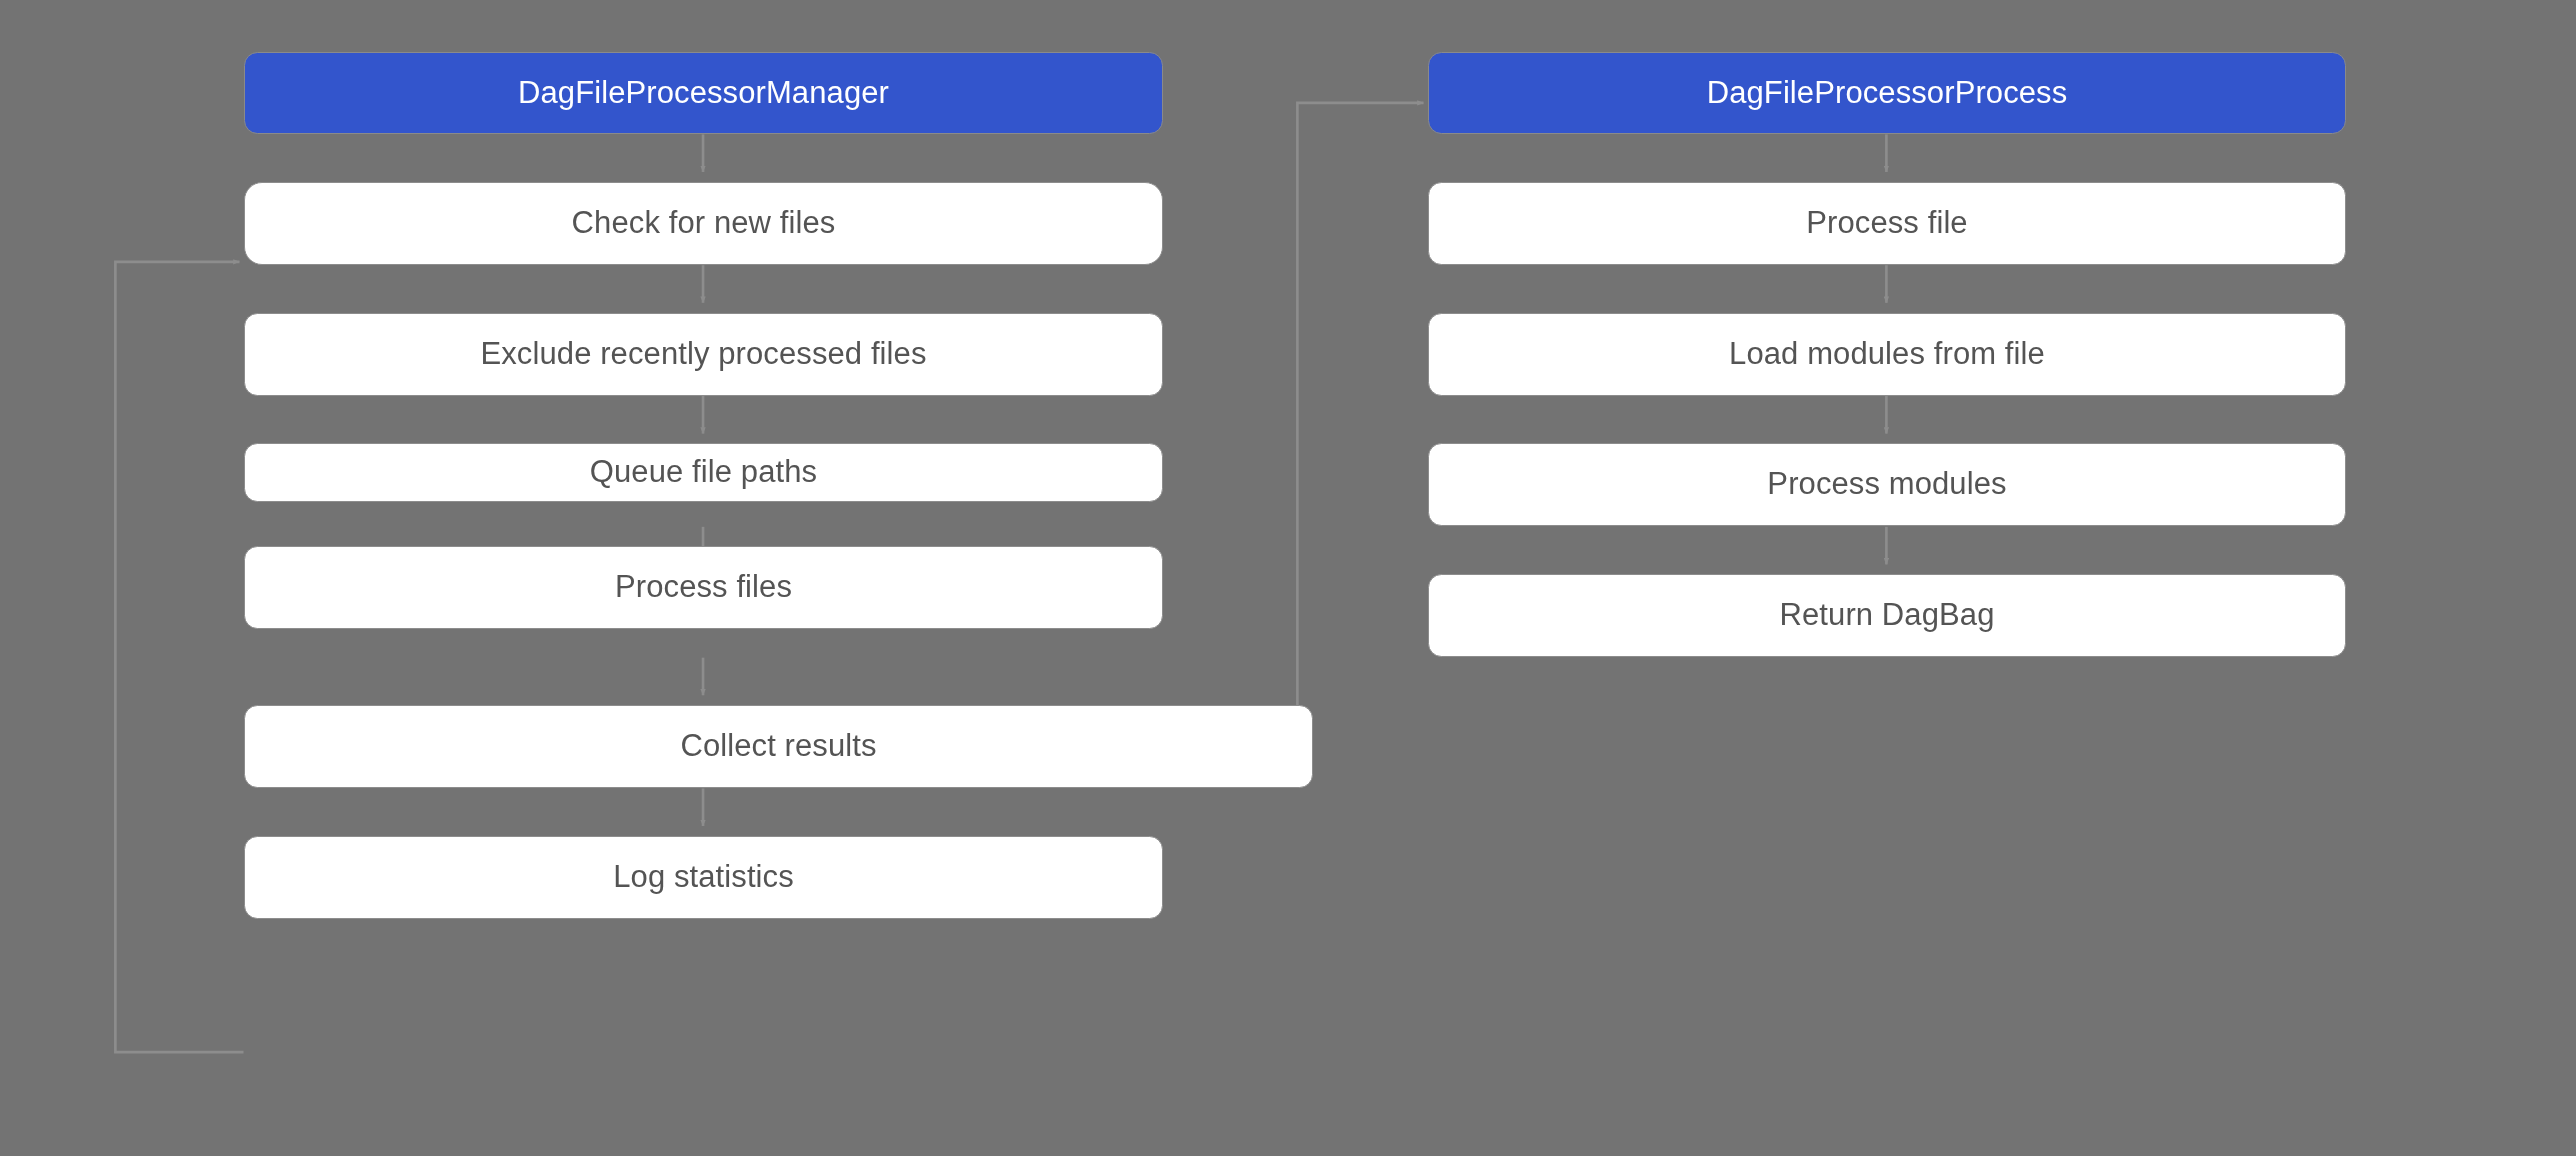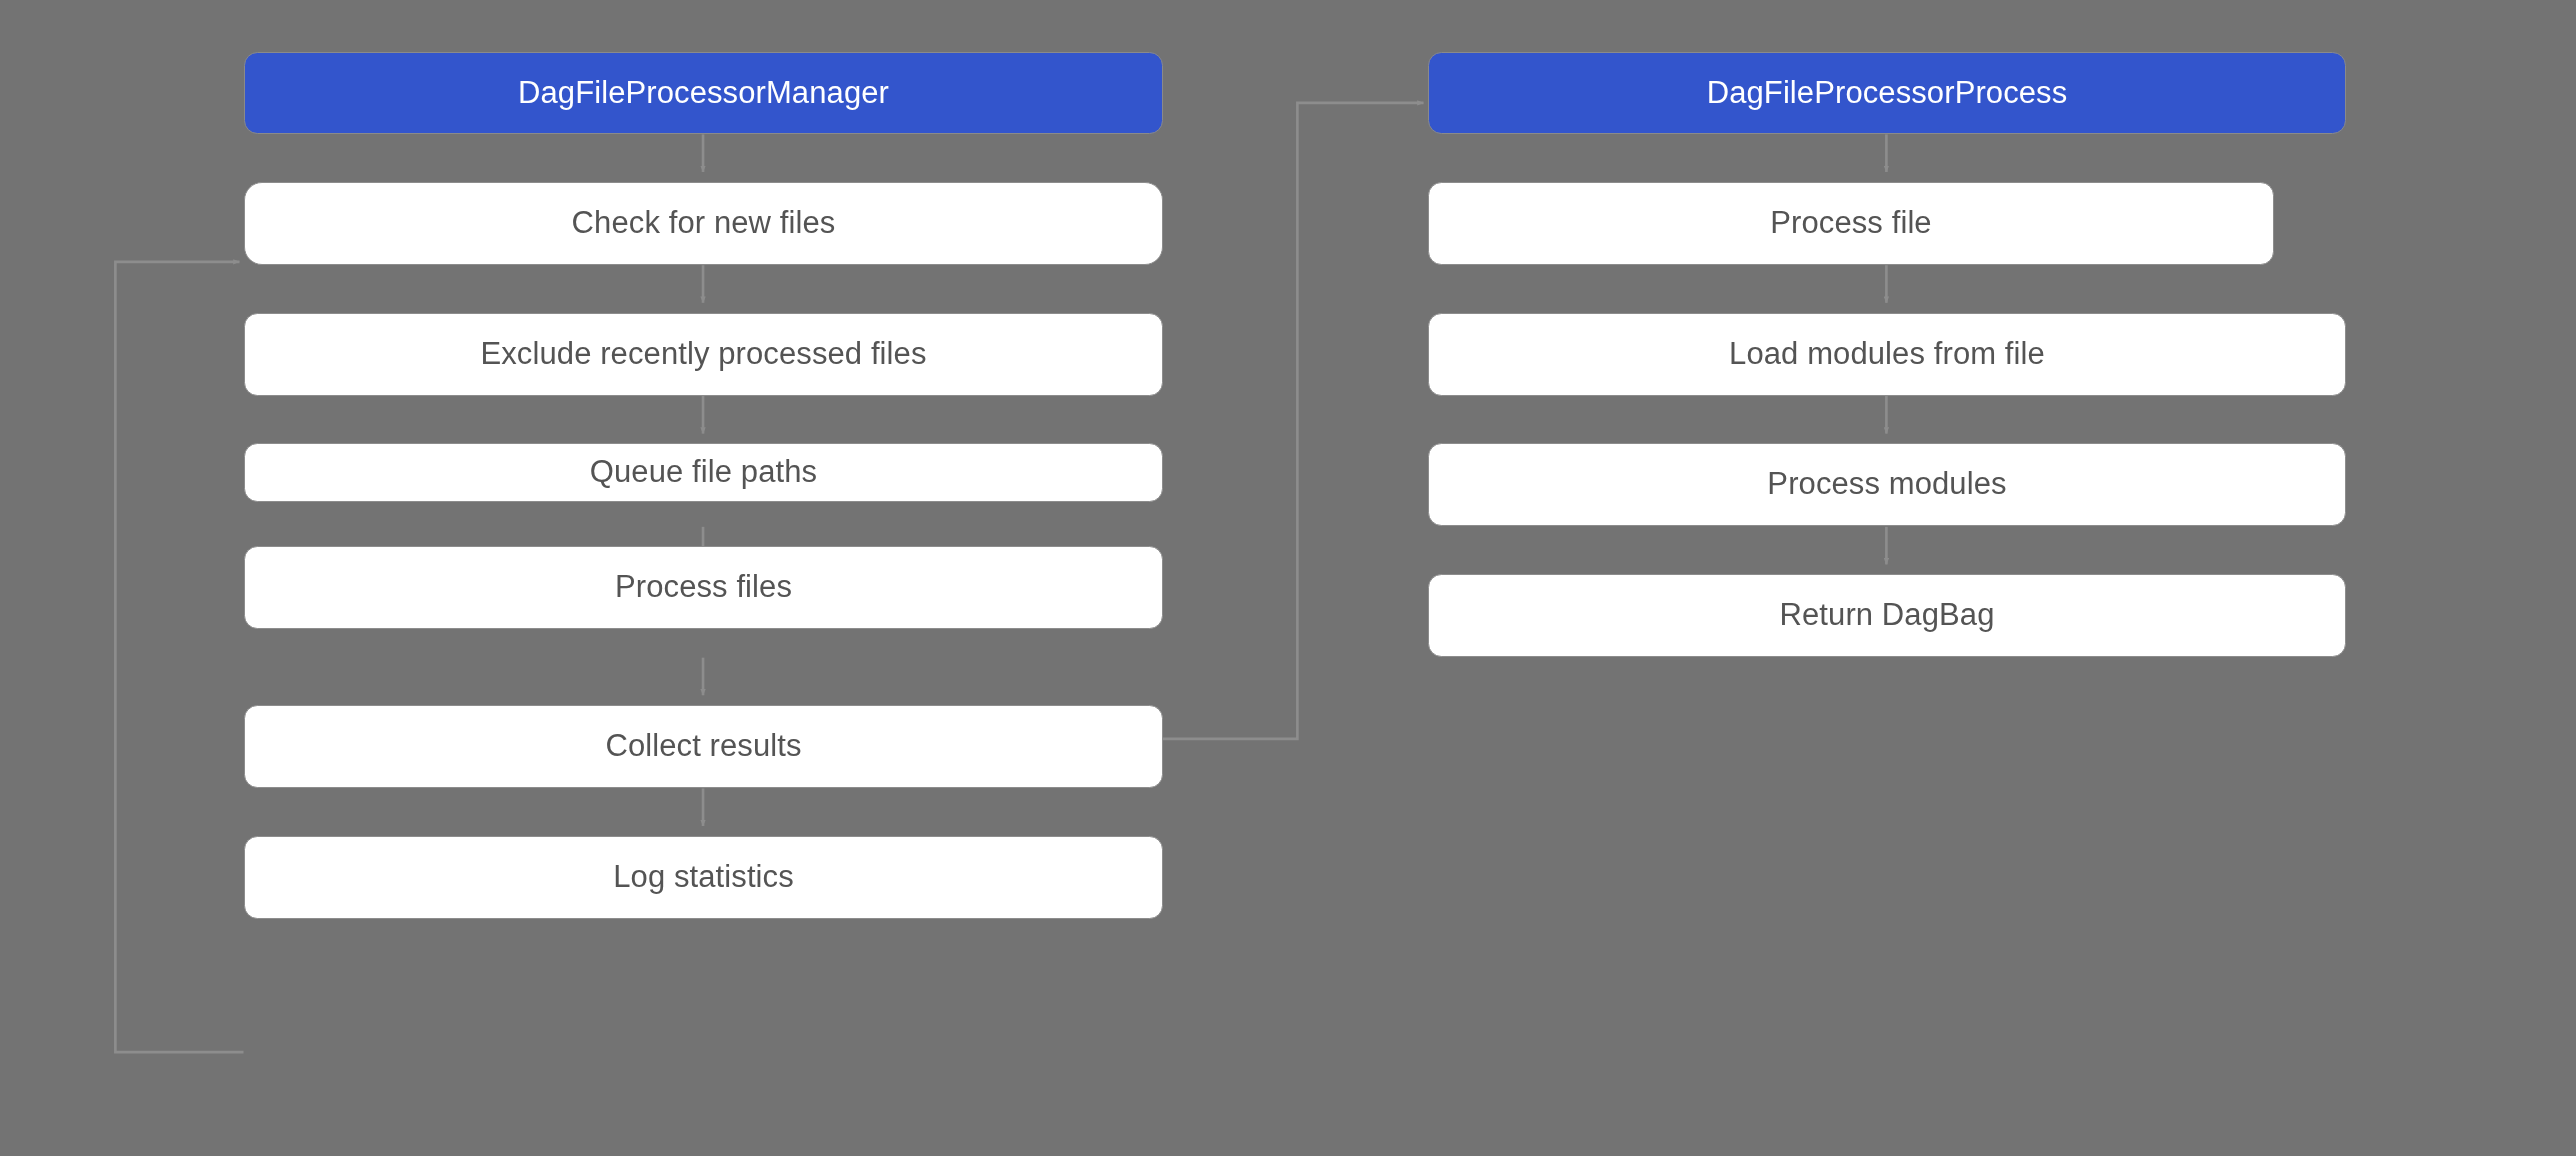--- a/index.html
+++ b/index.html
@@ -105,33 +105,33 @@
   </div>
 
   <div class="node node-step" style="left:244px; top:443px; width:919px; height:59px;">
     <span class="node-label">Queue file paths</span>
   </div>
 
   <div class="node node-step" style="left:244px; top:546px; width:919px; height:83px;">
     <span class="node-label">Process files</span>
   </div>
 
-  <div class="node node-step" style="left:244px; top:705px; width:919px; height:83px;">
+  <div class="node node-step" style="left:244px; top:705px; width:1069px; height:83px;">
     <span class="node-label">Collect results</span>
   </div>
 
   <div class="node node-step" style="left:244px; top:836px; width:919px; height:83px;">
     <span class="node-label">Log statistics</span>
   </div>
 
   <div class="node node-header" style="left:1428px; top:52px; width:918px; height:82px;">
     <span class="node-label">DagFileProcessorProcess</span>
   </div>
 
-  <div class="node node-step" style="left:1428px; top:182px; width:846px; height:83px;">
+  <div class="node node-step" style="left:1428px; top:182px; width:918px; height:83px;">
     <span class="node-label">Process file</span>
   </div>
 
   <div class="node node-step" style="left:1428px; top:313px; width:918px; height:83px;">
     <span class="node-label">Load modules from file</span>
   </div>
 
   <div class="node node-step" style="left:1428px; top:574px; width:918px; height:83px;">
     <span class="node-label">Return DagBag</span>
   </div>

